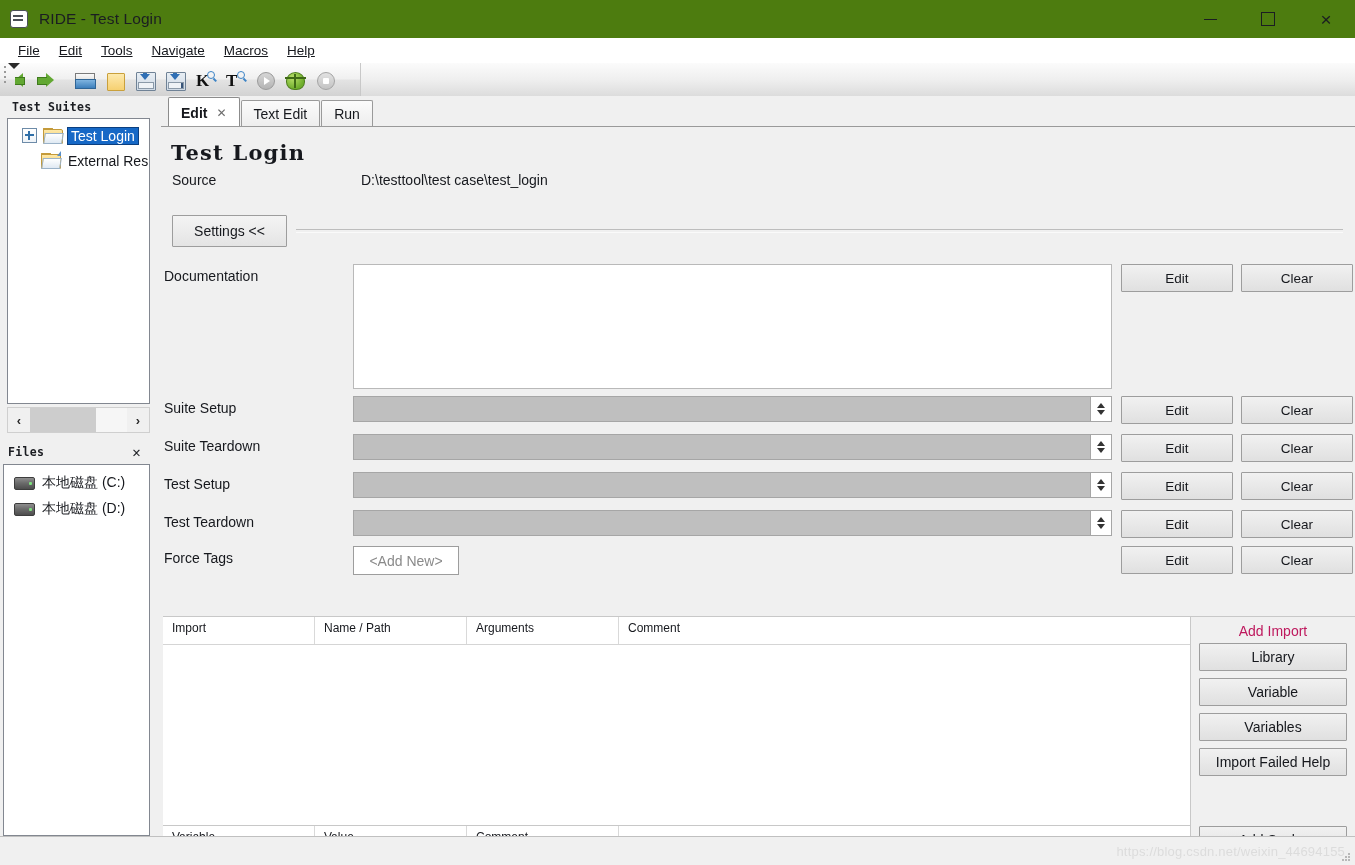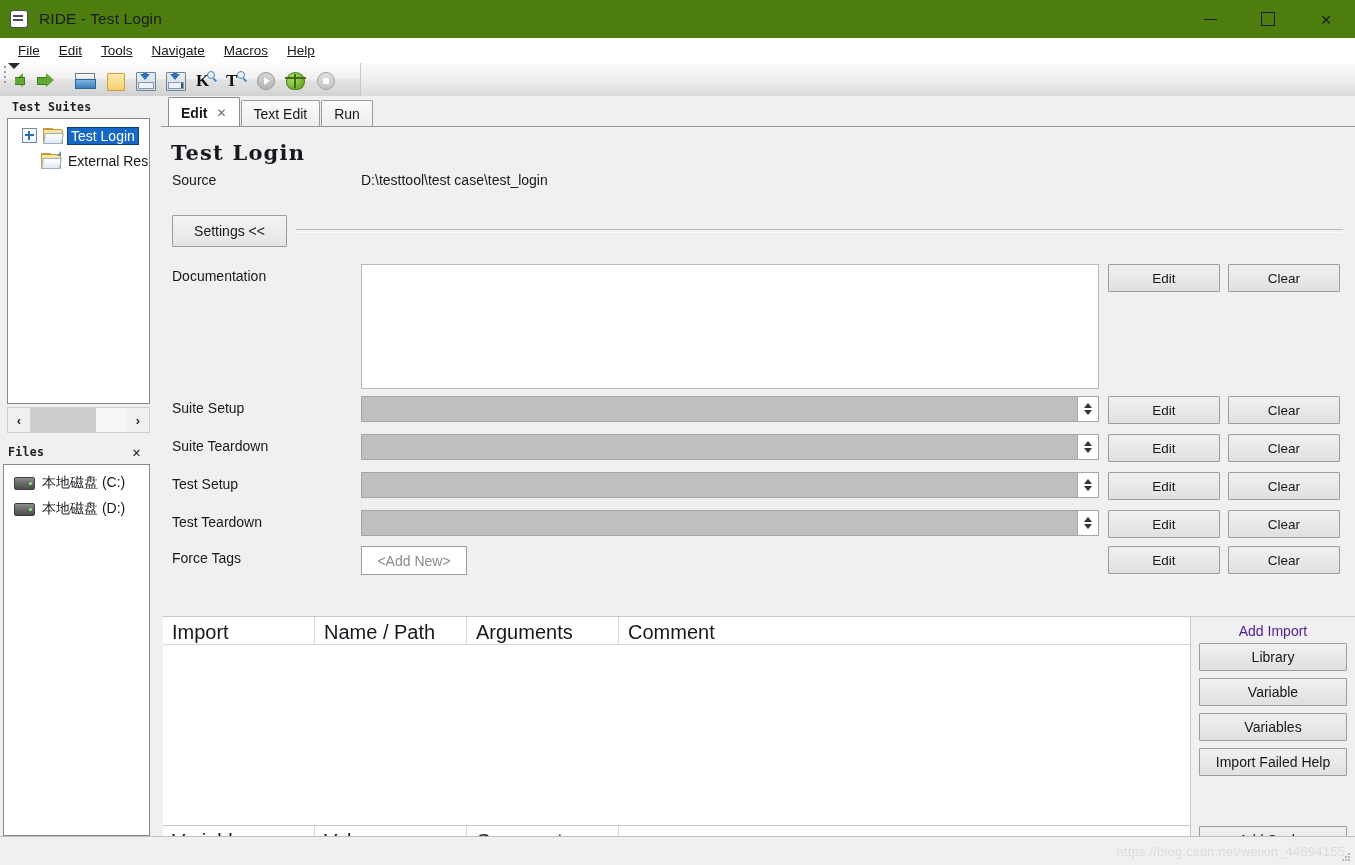--- a/index.html
+++ b/index.html
@@ -402,23 +402,23 @@
     flex: 1 1 auto;
     height: 2px;
     border-top: 1px solid #bdbdbd;
     border-bottom: 1px solid #fafafa;
     margin-left: 9px;
   }
 
   .field-row {
     display: flex;
     align-items: flex-start;
-    margin-left: 11px;
+    margin-left: 3px;
     margin-top: 10px;
-    padding-right: 15px;
+    padding-right: 2px;
   }
   .field-label {
     width: 189px;
     flex: 0 0 auto;
     font-size: 14px;
     color: #16181d;
     padding-top: 4px;
   }
   .doc-box {
     flex: 1 1 auto;
@@ -510,21 +510,21 @@
     background: #ffffff;
   }
   .grid-head {
     display: flex;
     height: 27px;
     background: #ffffff;
     border-bottom: 1px solid #d5d5d5;
     flex: 0 0 auto;
   }
   .gh-cell {
-    font-size: 20px;
+    font-size: 12px;
     color: #16181d;
     padding: 4px 0 0 9px;
     border-right: 1px solid #d9d9d9;
     box-sizing: border-box;
     white-space: nowrap;
     overflow: hidden;
   }
   .gh-cell.c1 { width: 152px; }
   .gh-cell.c2 { width: 152px; }
   .gh-cell.c3 { width: 152px; }
@@ -535,21 +535,21 @@
     flex: 1 1 auto;
     background: #f0f0f0;
     border-top: 1px solid #c8c8c8;
     padding-top: 2px;
     display: flex;
     flex-direction: column;
     align-items: center;
   }
   .side-title {
     font-size: 14px;
-    color: #4c1d95;
+    color: #be185d;
     margin: 4px 0 4px 0;
   }
   .side-btn {
     width: 146px;
     height: 26px;
     background: linear-gradient(to bottom, #f1f1f1, #e0e0e0);
     border: 1px solid #9d9d9d;
     font-size: 14px;
     color: #16181d;
     display: flex; align-items: center; justify-content: center;

